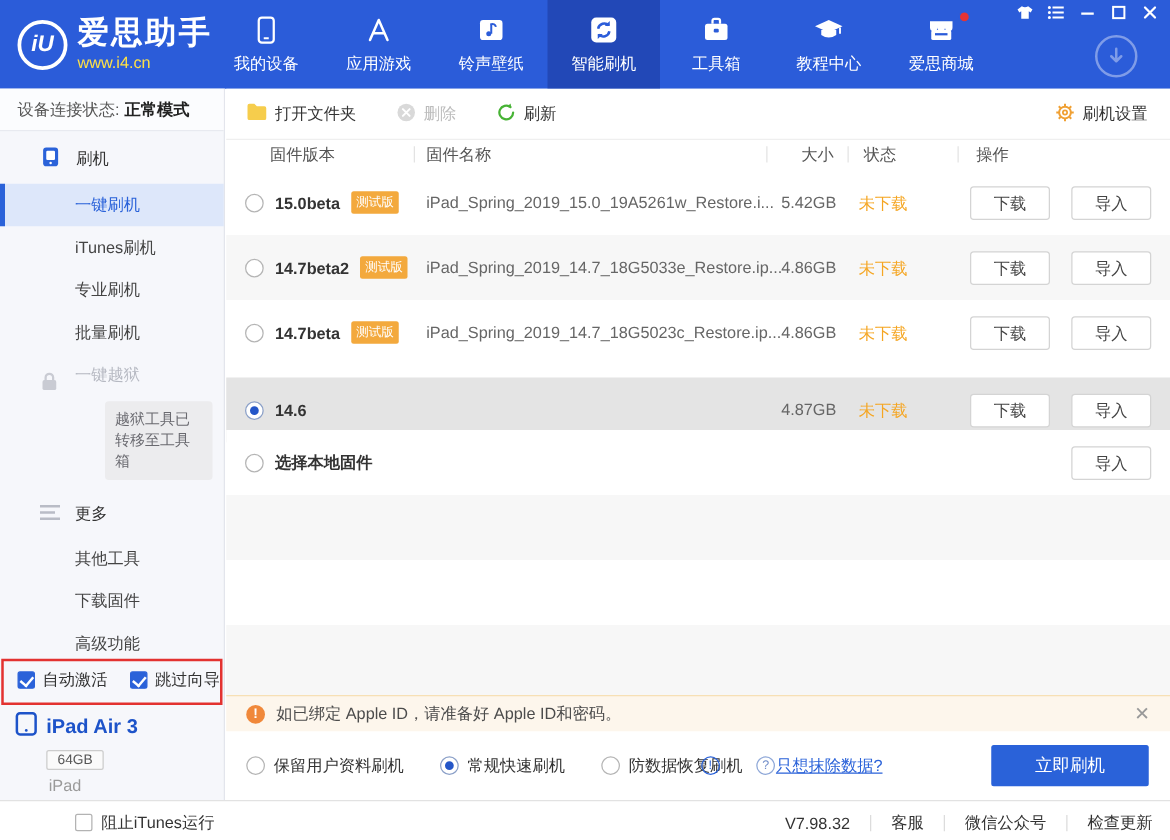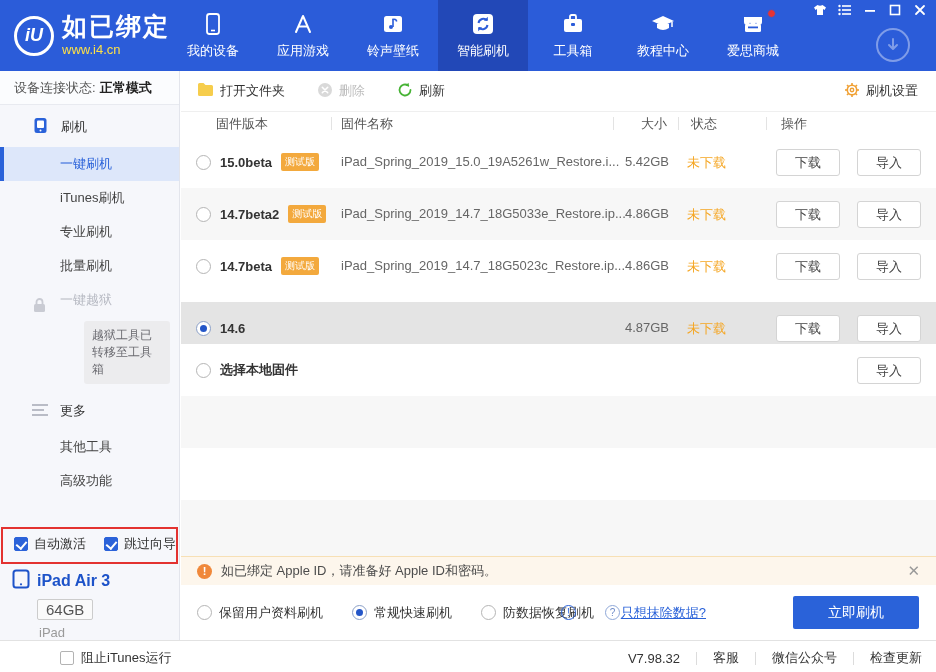--- a/index.html
+++ b/index.html
@@ -42,21 +42,21 @@
   .red-annotation { position:absolute; left:1px; top:456px; width:177px; height:37px; border:2px solid #e33230; }
   .side-checks { position:absolute; left:14px; top:464px; display:flex; gap:18px; align-items:center; }
   .check-item { display:flex; align-items:center; gap:6px; cursor:pointer; color:#333; }
   .checkbox { width:14px; height:14px; border:1px solid #b3b3b3; background:#fff; border-radius:2px; position:relative; }
   .checkbox.checked { background:#2b62d9; border-color:#2b62d9; }
   .checkbox.checked::after { content:""; position:absolute; left:3px; top:1px; width:5px; height:8px;
                              border:solid #fff; border-width:0 2px 2px 0; transform:rotate(40deg); }
   .device { position:absolute; left:12px; top:498px; }
   .device-name-row { display:flex; align-items:center; gap:7px; color:#1d53c9; font-weight:bold; font-size:16px; }
   .device-cap { display:inline-block; margin:6px 0 0 25px; border:1px solid #ccc; background:#fafafa; color:#555;
-                font-size:15px; padding:1px 8px; border-radius:2px; }
+                font-size:11px; padding:1px 8px; border-radius:2px; }
   .device-model { margin:5px 0 0 27px; color:#9a9a9a; }
 
   
   .main { position:absolute; left:181px; top:71px; width:755px; height:569px; background:#fff; }
   .toolbar { position:absolute; left:0; top:0; width:755px; height:41px; border-bottom:1px solid #efefef;
              display:flex; align-items:center; }
   .tool-btn { display:flex; align-items:center; gap:6px; cursor:pointer; color:#333; }
   .tool-open { margin-left:16px; }
   .tool-del { margin-left:32px; color:#bcbcbc; cursor:default; }
   .tool-refresh { margin-left:32px; }
@@ -105,21 +105,21 @@
   .bb-sep { width:1px; height:13px; background:#dcdcdc; margin:0 16px; }
   .bb-link { cursor:pointer; }
 </style>
 </head>
 <body>
 
 <div class="header">
   <div class="logo">
     <div class="logo-circle">iU</div>
     <div>
-      <div class="logo-title">如已绑定</div>
+      <div class="logo-title">爱思助手</div>
       <div class="logo-url">www.i4.cn</div>
     </div>
   </div>
 
   <div class="nav">
     <div class="nav-item">
       <span>
         <svg width="26" height="26" viewBox="0 0 26 26">
             <rect x="7" y="3" width="12" height="20" rx="2.5" fill="none" stroke="#fff" stroke-width="1.8"></rect>
             <line x1="11" y1="19.5" x2="15" y2="19.5" stroke="#fff" stroke-width="1.6"></line>
@@ -278,20 +278,23 @@
       <svg width="16" height="12" viewBox="0 0 16 12">
           <rect x="0" y="0" width="16" height="2" fill="#b9bcc6"></rect>
           <rect x="0" y="5" width="12" height="2" fill="#b9bcc6"></rect>
           <rect x="0" y="10" width="16" height="2" fill="#b9bcc6"></rect>
         </svg>
     </span>
     <span>更多</span>
   </div>
   <div class="side-item">
     <span>其他工具</span>
+  </div>
+  <div class="side-item">
+    <span>下载固件</span>
   </div>
   <div class="side-item">
     <span>高级功能</span>
   </div>
 
   <div class="red-annotation"></div>
   <div class="side-checks">
     <label class="check-item">
       <span class="checkbox checked"></span>
       <span>自动激活</span>

